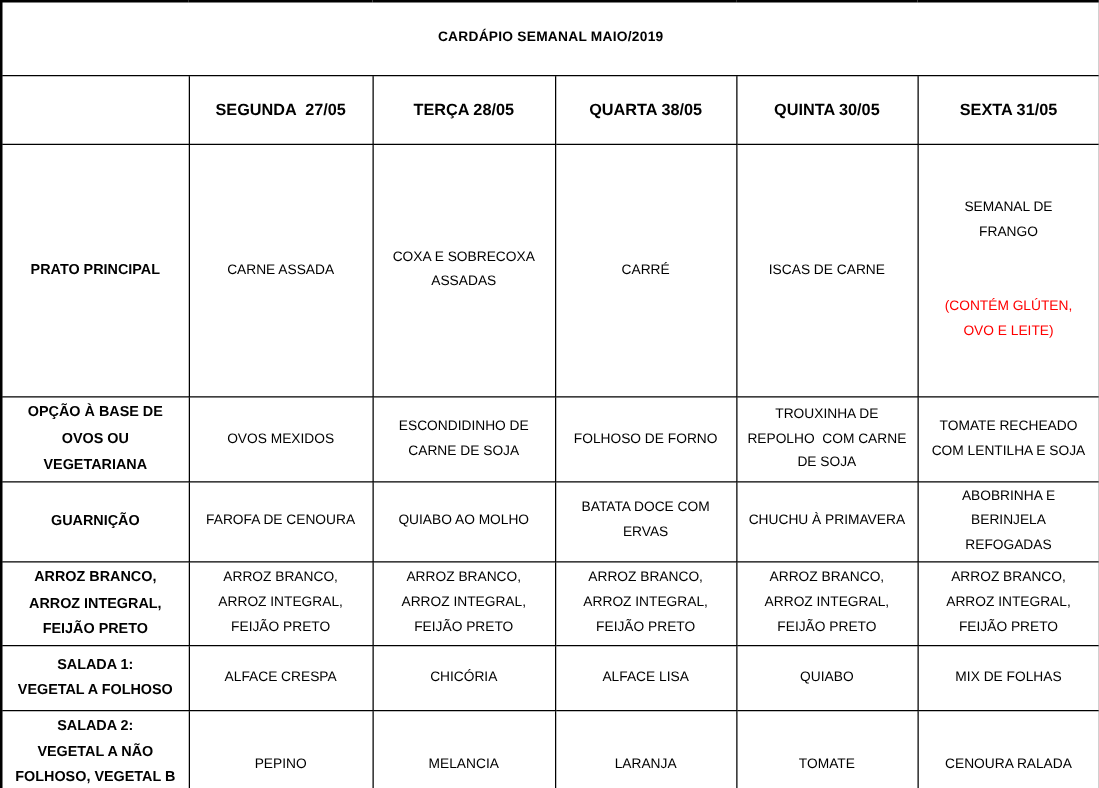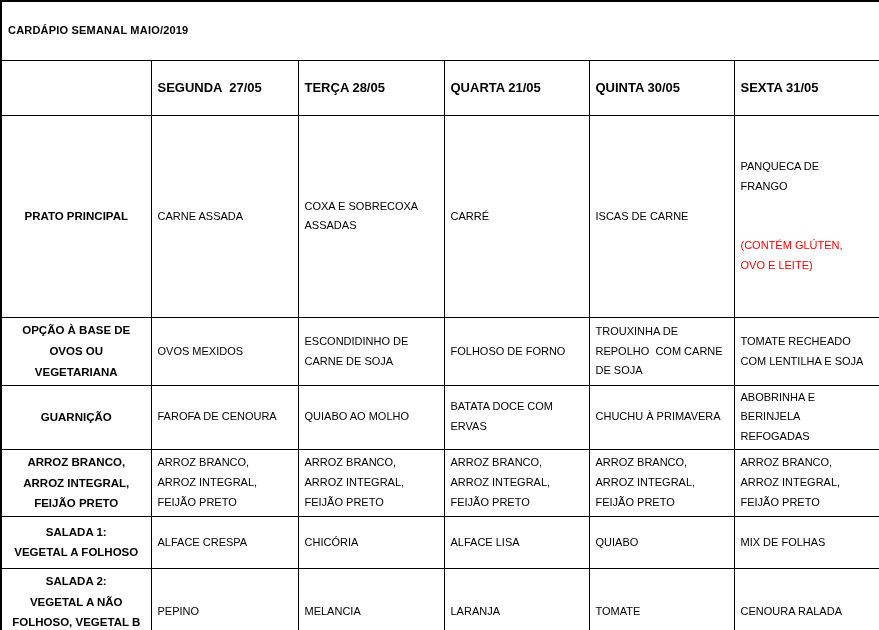--- a/index.html
+++ b/index.html
@@ -17,20 +17,21 @@
   }
   table.menu{
     border-collapse:collapse;
     table-layout:fixed;
     width:879px;
     border:2px solid var(--border-color);
     background:var(--bg-color);
   }
   td,th{
     border:1px solid var(--border-color);
+    text-align:center;
     vertical-align:middle;
     white-space:pre-wrap;
     padding:2px 6px;
     line-height:1.8;
     overflow:hidden;
   }
   .title-cell{
     font-weight:bold;
     font-size:11px;
     letter-spacing:0.2px;
@@ -69,34 +70,34 @@
 
   <tbody>
       <tr style="height:59px">
     <td class="title-cell" colspan="6">CARDÁPIO SEMANAL MAIO/2019</td>
   </tr>
 
   <tr style="height:55px">
     <td class="day-header"></td>
     <td class="day-header">SEGUNDA  27/05</td>
     <td class="day-header">TERÇA 28/05</td>
-    <td class="day-header">QUARTA 21/05</td>
+    <td class="day-header">QUARTA 38/05</td>
     <td class="day-header">QUINTA 30/05</td>
     <td class="day-header">SEXTA 31/05</td>
   </tr>
 
   <tr style="height:88px">
     <th class="row-label">PRATO PRINCIPAL</th>
     <td class="menu-cell">CARNE ASSADA</td>
     <td class="menu-cell">COXA E SOBRECOXA
 ASSADAS</td>
     <td class="menu-cell">CARRÉ</td>
     <td class="menu-cell">ISCAS DE CARNE</td>
     <td class="menu-cell">
-      <span class="dish">PANQUECA DE
+      <span class="dish">SEMANAL DE
 FRANGO</span>
       <span class="allergen">(CONTÉM GLÚTEN,
 OVO E LEITE)</span>
     </td>
   </tr>
 
   <tr style="height:64px">
     <th class="row-label">OPÇÃO À BASE DE
 OVOS OU
 VEGETARIANA</th>

